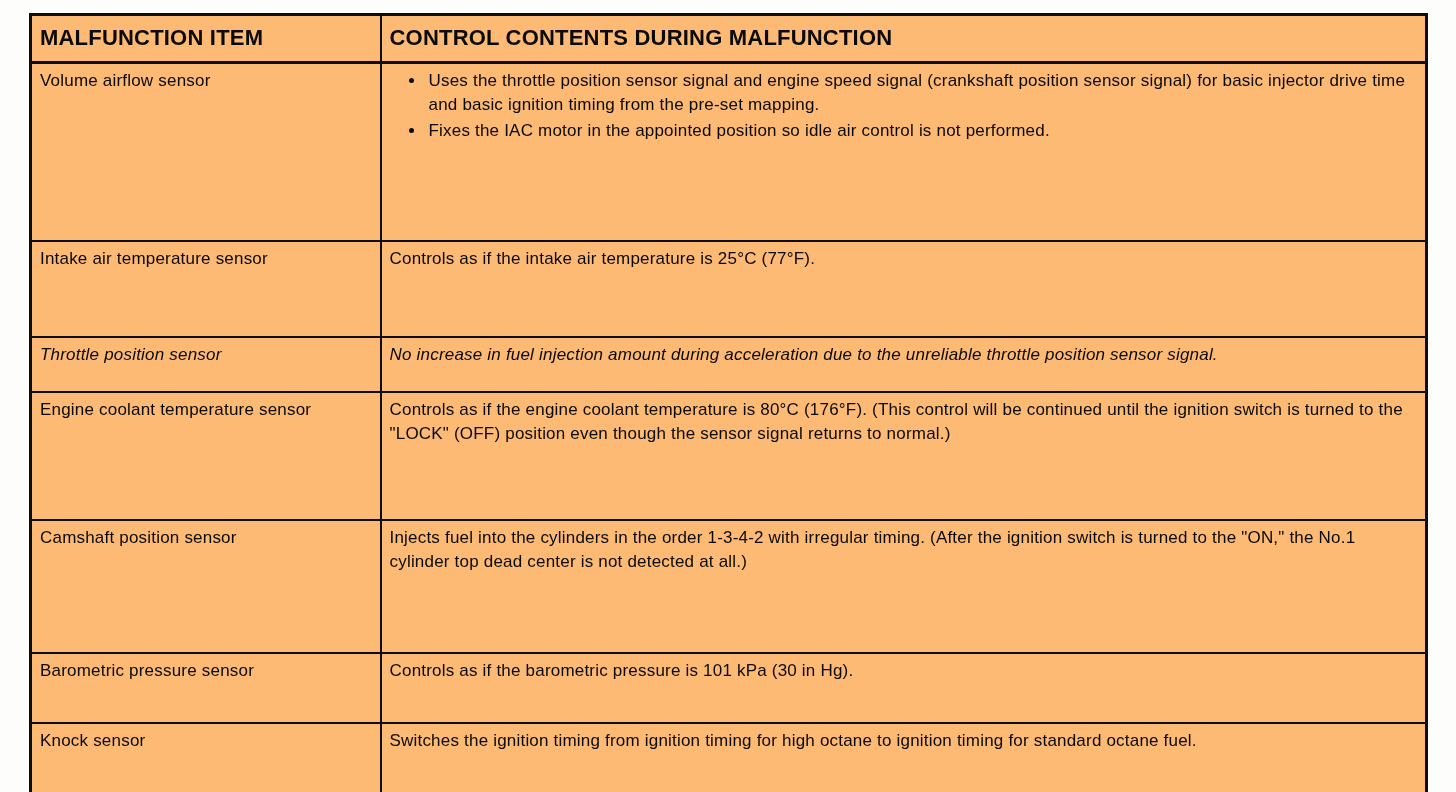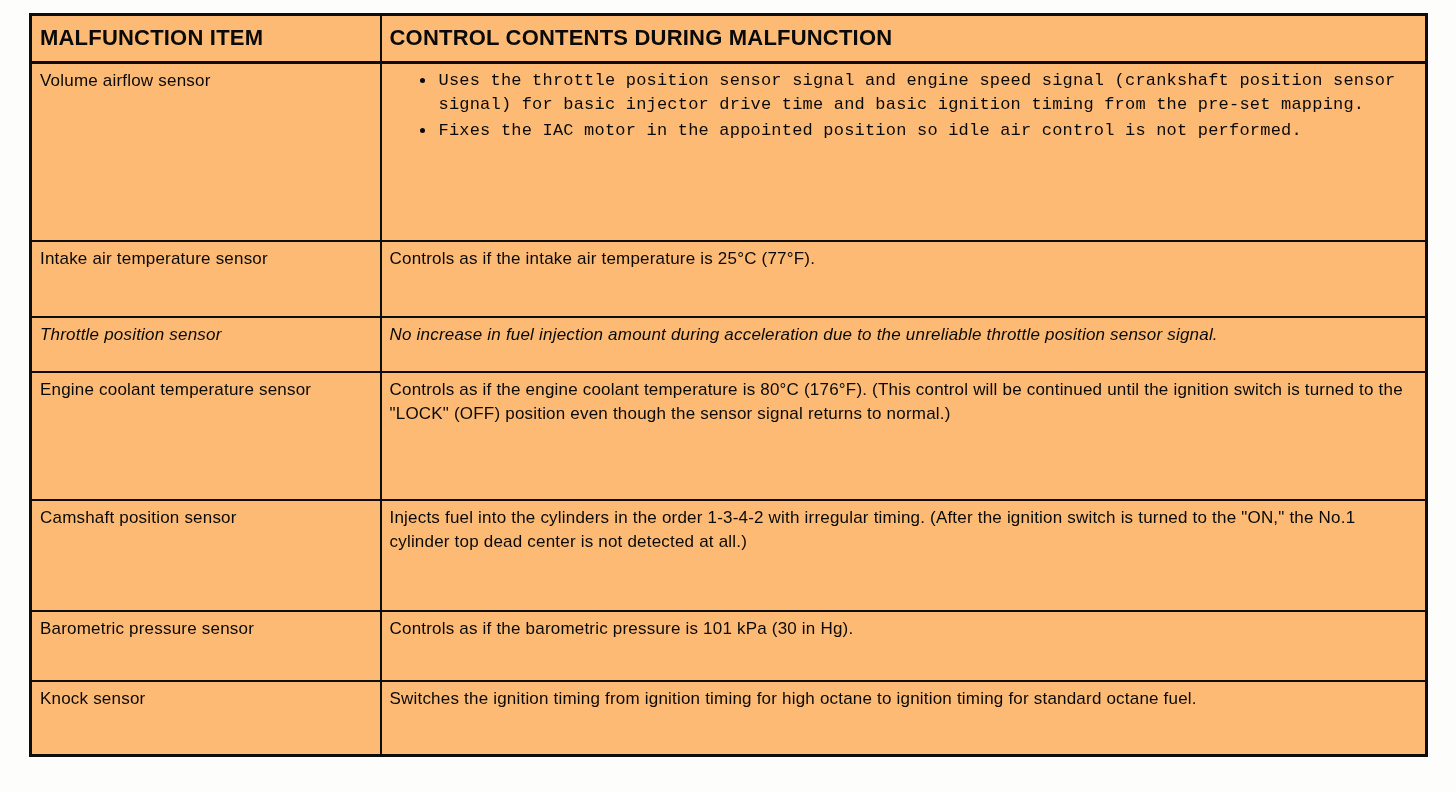--- a/index.html
+++ b/index.html
@@ -44,35 +44,34 @@
     padding-bottom: 8px;
     border-bottom-width: 3px;
     white-space: nowrap;
   }
   table.malfunction-table {
     border: 3px solid #0d0d0d;
   }
   td.cell-contents { padding-left: 11px; }
   
   tr.row-0 td { height: 178px; }
-  tr.row-1 td { height: 76px; }
+  tr.row-1 td { height: 96px; }
   tr.row-2 td { height: 55px; font-style: italic; }
   tr.row-3 td { height: 128px; }
-  tr.row-4 td { height: 111px; }
+  tr.row-4 td { height: 133px; }
   tr.row-5 td { height: 70px; }
   tr.row-6 td { height: 75px; }
   ul.bullets {
     margin: 0;
     padding: 0 0 0 30px;
     list-style: disc outside;
   }
   ul.bullets li {
-    margin: 0 0 2px 16px;
+    margin: 0 0 2px 6px;
     padding-left: 3px;
-    font-family: Liberation Mono, monospace;
   }
 </style>
 </head>
 <body>
 
 <div class="page">
   <table class="malfunction-table">
     <colgroup>
       <col class="col-item">
       <col class="col-contents">

